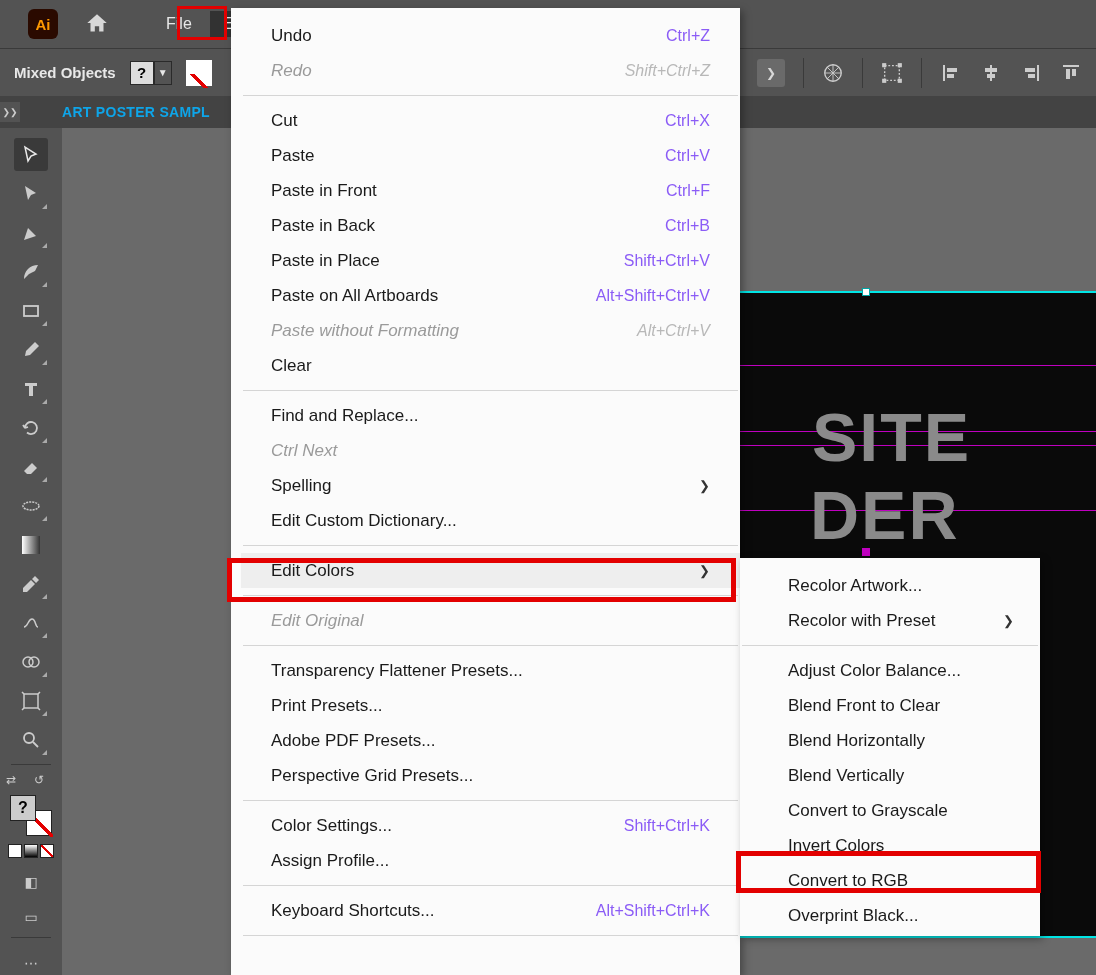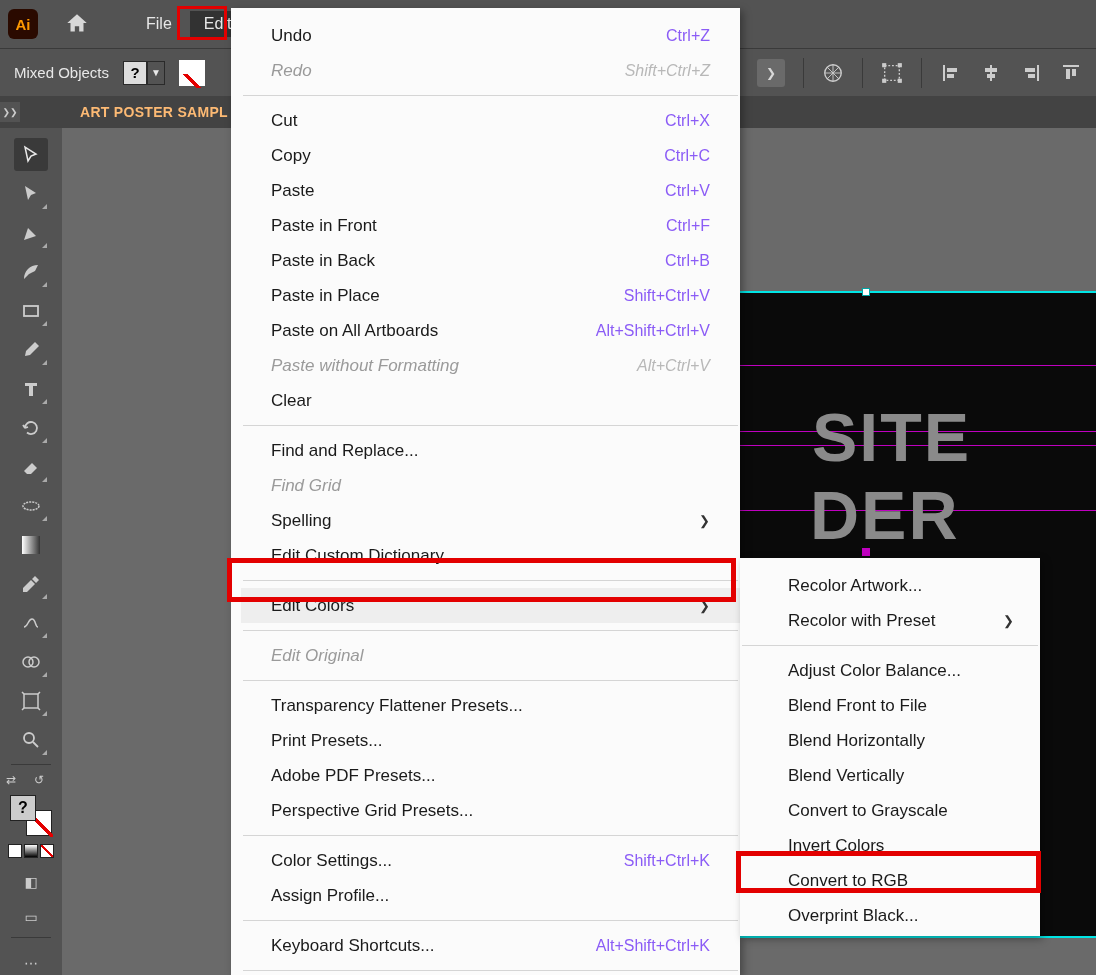--- a/index.html
+++ b/index.html
@@ -1,44 +1,44 @@
 <!DOCTYPE html>
 <html><head>
 <meta charset="utf-8">
 <style>
   * { margin: 0; padding: 0; box-sizing: border-box; font-family: "Segoe UI", Arial, sans-serif; }
   body { background: #4b4b4b; width: 1096px; height: 975px; overflow: hidden; position: relative; color: #e8e8e8; }
   
   
-  .topbar { height: 48px; background: #535353; display: flex; align-items: center; padding: 0 4px; }
+  .topbar { height: 48px; background: #535353; display: flex; align-items: center; padding: 0 24px; }
   .ai-logo { width: 30px; height: 30px; background: #2a0a00; border-radius: 6px; display:flex; align-items:center; justify-content:center; color:#ff9a00; font-weight:700; font-size:15px; margin-left:4px;}
   .home-icon { margin-left: 26px; color:#d8d8d8; }
   .menu-items { display:flex; margin-left: 42px; gap: 4px; }
   .menu-item { padding: 4px 14px; font-size: 16px; color:#e8e8e8; }
   .menu-item.active { background:#323232; }
   .edit-highlight { position:absolute; left:177px; top:6px; width:50px; height:34px; border:3px solid #e30000; z-index:5; pointer-events:none;}
   
   
   .ctrlbar { height: 48px; background: #535353; border-top:1px solid #3a3a3a; display:flex; align-items:center; padding: 0 14px; justify-content:space-between;}
   .ctrl-left { display:flex; align-items:center; gap:14px;}
-  .mixed { font-size:15px; color:#e8e8e8; }
+  .mixed { font-size:15px; color:#e8e8e8;font-weight:bold; }
   .sel-box { width:24px; height:24px; border:1px solid #2a2a2a; background:#ddd; color:#000; display:flex; align-items:center; justify-content:center; font-weight:700; font-size:15px;}
   .chev-small { width:18px; height:24px; border:1px solid #2a2a2a; background:#535353; display:flex; align-items:center; justify-content:center; font-size:10px;}
   .stroke-ind { width:26px; height:26px; position:relative; background:#fff;}
   .stroke-ind::after { content:""; position:absolute; left:-2px; bottom:-2px; right:-2px; top:14px; background:linear-gradient(45deg, transparent 45%, #e30000 45%, #e30000 55%, transparent 55%);}
   .ctrl-right { display:flex; align-items:center; gap:18px; color:#d8d8d8;}
   .pct { font-size:15px; }
   .btn-chev { width:28px; height:28px; background:#6a6a6a; border-radius:3px; display:flex; align-items:center; justify-content:center; font-size:12px;}
   .icon-generic { width:22px; height:22px; display:flex; align-items:center; justify-content:center;}
   .sep-v { width:1px; height:30px; background:#3a3a3a;}
   
   
   .tabstrip { height: 32px; background:#434343; display:flex; align-items:center;}
   .expand-handle { width:20px; height:20px; background:#535353; margin-left:0; display:flex; align-items:center; justify-content:center; font-size:9px; color:#ccc;}
-  .tab { margin-left: 60px; font-size:14px; font-weight:600; color:#fdba74; letter-spacing:0.3px;}
+  .tab { margin-left: 42px; font-size:14px; font-weight:600; color:#0ea5e9; letter-spacing:0.3px;}
   .toolbar { position:absolute; top:128px; left:0; width:62px; bottom:0; background:#535353; display:flex; flex-direction:column; align-items:center; padding-top:10px; gap:6px;}
   .tool { width:34px; height:34px; display:flex; align-items:center; justify-content:center; color:#d8d8d8; position:relative;}
   .tool.active { background:#3a3a3a; border-radius:3px;}
   .tool .corner { position:absolute; right:1px; bottom:1px; width:0; height:0; border-right:5px solid #aaa; border-top:5px solid transparent;}
   .tool-sep { width:40px; height:1px; background:#3a3a3a; margin:2px 0;}
   .fill-stroke { width:42px; height:42px; position:relative; margin-top:2px;}
   .fs-fill { position:absolute; left:0; top:0; width:26px; height:26px; background:#ccc; border:1px solid #222; color:#000; display:flex; align-items:center; justify-content:center; font-weight:700;}
   .fs-stroke { position:absolute; right:0; bottom:0; width:26px; height:26px; background:#fff; border:1px solid #222;}
   .fs-stroke::after{ content:""; position:absolute; inset:-2px; background:linear-gradient(45deg, transparent 45%, #e30000 45%, #e30000 55%, transparent 55%);}
   .swatch-row { display:flex; gap:2px; margin-top:2px;}
@@ -307,24 +307,20 @@
       <div class="menu-row disabled">
         <span>Redo</span>
         <span class="shortcut">Shift+Ctrl+Z</span>
       </div>
       <div class="menu-sep"></div>
       <div class="menu-row">
         <span>Cut</span>
         <span class="shortcut">Ctrl+X</span>
       </div>
       <div class="menu-row">
-        <span>Copy</span>
-        <span class="shortcut">Ctrl+C</span>
-      </div>
-      <div class="menu-row">
         <span>Paste</span>
         <span class="shortcut">Ctrl+V</span>
       </div>
       <div class="menu-row">
         <span>Paste in Front</span>
         <span class="shortcut">Ctrl+F</span>
       </div>
       <div class="menu-row">
         <span>Paste in Back</span>
         <span class="shortcut">Ctrl+B</span>
@@ -342,21 +338,21 @@
         <span class="shortcut">Alt+Ctrl+V</span>
       </div>
       <div class="menu-row">
         <span>Clear</span>
       </div>
       <div class="menu-sep"></div>
       <div class="menu-row">
         <span>Find and Replace...</span>
       </div>
       <div class="menu-row disabled">
-        <span>Find Grid</span>
+        <span>Ctrl Next</span>
       </div>
       <div class="menu-row">
         <span>Spelling</span>
         <span class="chevron">❯</span>
       </div>
       <div class="menu-row">
         <span>Edit Custom Dictionary...</span>
       </div>
       <div class="menu-sep"></div>
       <div class="menu-row hover">
@@ -404,21 +400,21 @@
       </div>
       <div class="menu-row">
         <span>Recolor with Preset</span>
         <span class="chevron">❯</span>
       </div>
       <div class="menu-sep"></div>
       <div class="menu-row">
         <span>Adjust Color Balance...</span>
       </div>
       <div class="menu-row">
-        <span>Blend Front to File</span>
+        <span>Blend Front to Clear</span>
       </div>
       <div class="menu-row">
         <span>Blend Horizontally</span>
       </div>
       <div class="menu-row">
         <span>Blend Vertically</span>
       </div>
       <div class="menu-row">
         <span>Convert to Grayscale</span>
       </div>

